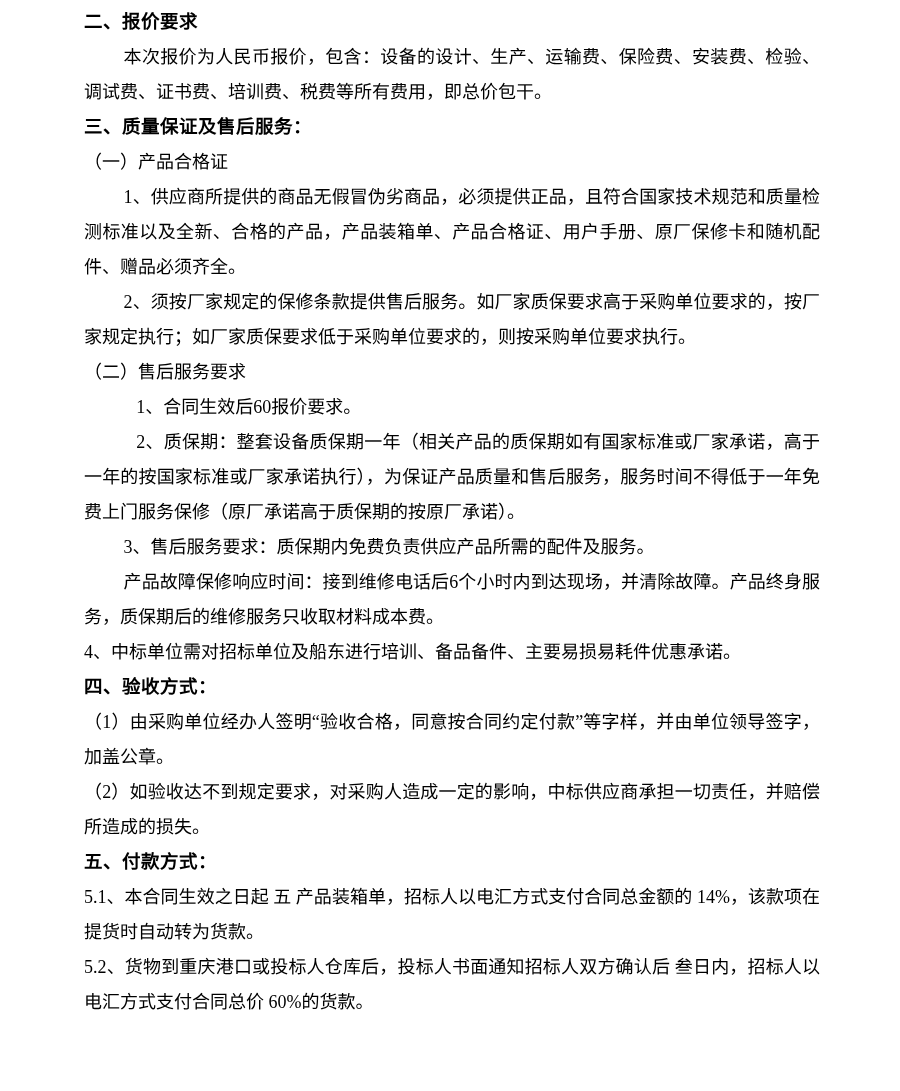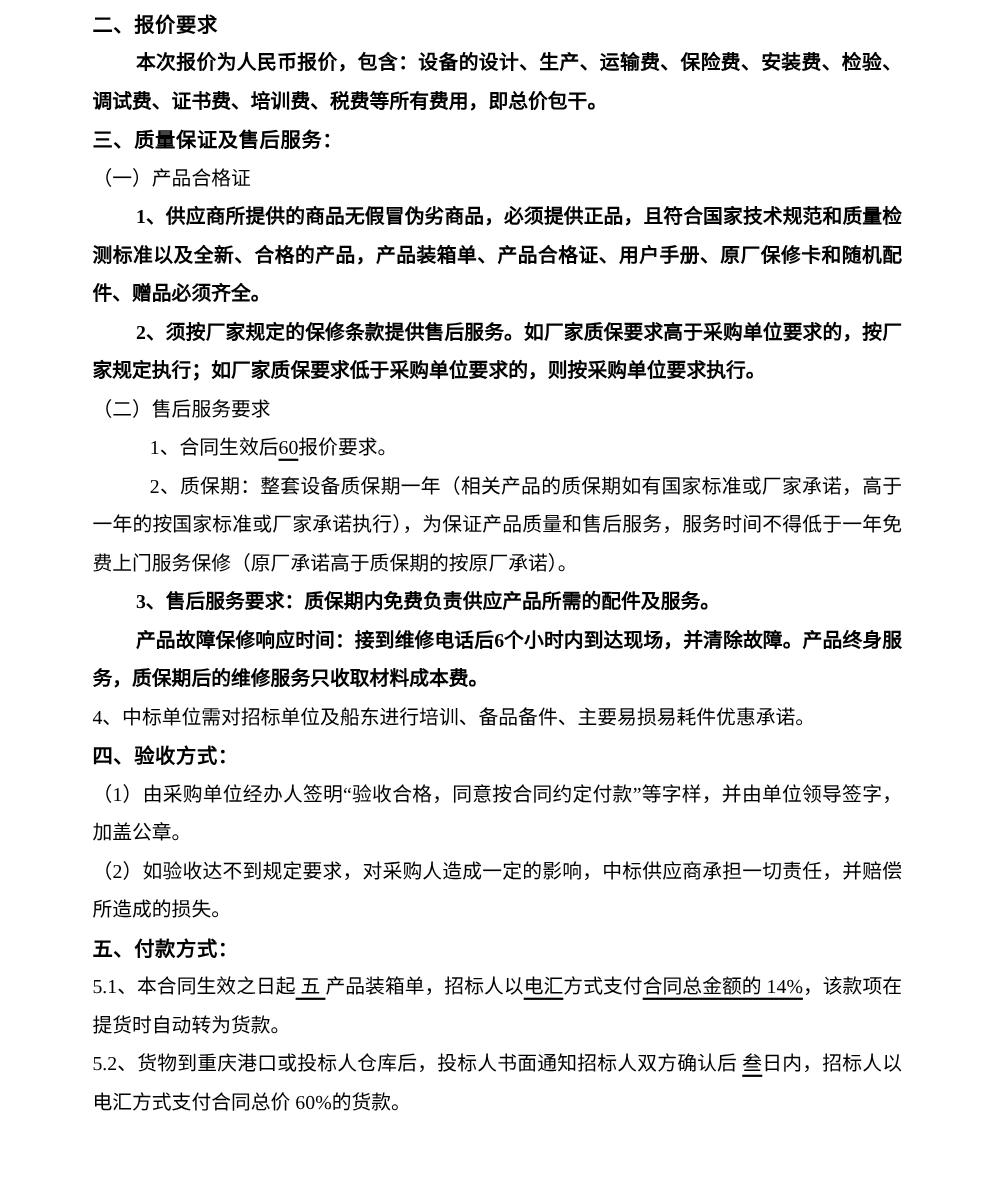--- a/index.html
+++ b/index.html
@@ -23,28 +23,27 @@
     color: #000000;
   }
   .doc p {
     margin: 0;
     padding: 0;
     text-align: justify;
     text-justify: inter-ideograph;
   }
   p.heading {
     font-weight: 700;
-    font-family: Liberation Sans, sans-serif;
+    font-family: Liberation Serif, serif;
     font-size: 18.5px;
     letter-spacing: 0.5px;
   }
-  .ind1 { text-indent: 2.2em; font-weight: bold; }
+  .ind1 { text-indent: 2.2em; }
   .ind2 { text-indent: 2.9em; }
   .u {
-    text-decoration: underline;
     text-decoration-thickness: 1.5px;
     text-underline-offset: 4px;
   }
 </style>
 </head>
 <body>
 
 <div class="doc">
   <div>
       <p class="heading"><span>二、报价要求</span></p>

